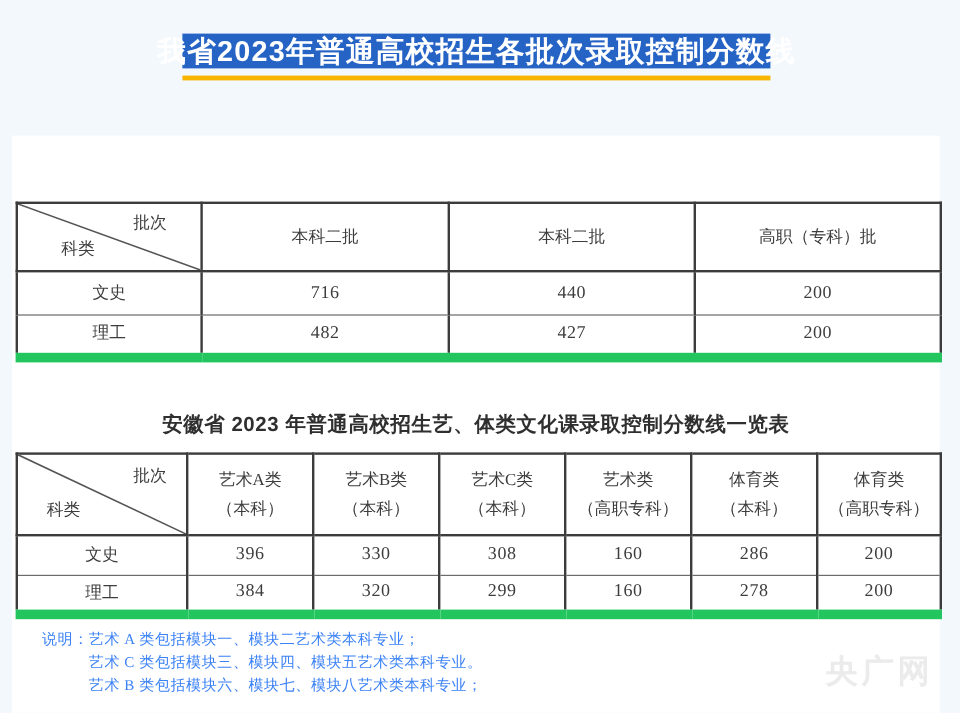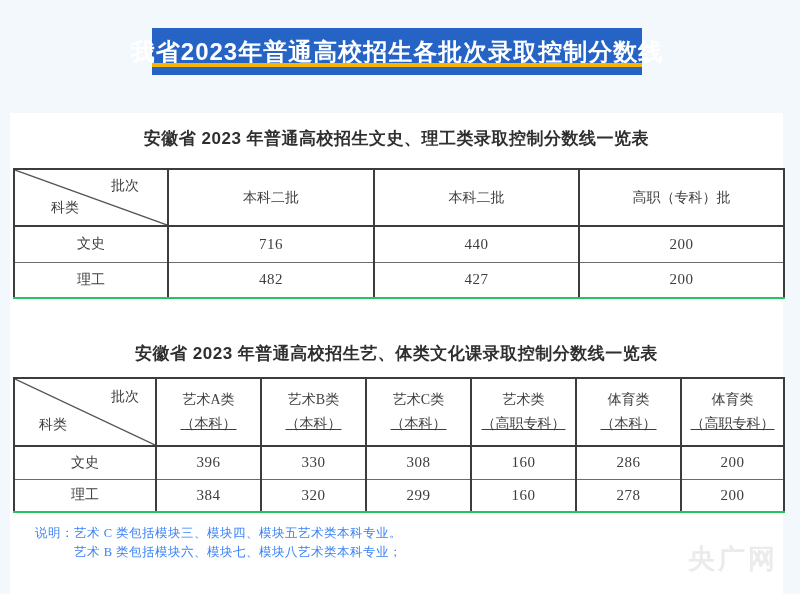--- a/index.html
+++ b/index.html
@@ -9,21 +9,21 @@
     background: #f3f8fd;
     font-family: "Liberation Serif", "DejaVu Serif", serif;
     color: #3a3a3a;
     overflow: hidden;
   }
 
   
   .banner {
     position: absolute;
     left: 152px; top: 28px;
-    width: 490px; height: 47px;
+    width: 490px; height: 29px;
     background: #2563c5;
     display: flex; align-items: center; justify-content: center;
   }
   .banner-title {
     color: #ffffff;
     font-family: "Liberation Sans", "DejaVu Sans", sans-serif;
     font-weight: bold;
     font-size: 24px;
     letter-spacing: 1px;
     white-space: nowrap;
@@ -73,39 +73,39 @@
     border-left: 2px solid #3c3c3c;
     border-right: 2px solid #3c3c3c;
     border-top: 1px solid #6b6b6b;
     border-bottom: 1px solid #6b6b6b;
     text-align: center;
     vertical-align: middle;
     font-weight: normal;
     padding: 0;
   }
   tr.hdr th { border-top: 2px solid #3c3c3c; border-bottom: 2.5px solid #3c3c3c; }
-  tr.last td { border-bottom: 2px solid #22c55e; }
+  tr.last td { border-bottom: 8px solid #22c55e; }
 
   table.t1 tr.hdr th { height: 57px; }
   table.t1 td { height: 36px; }
   table.t2 tr.hdr th { height: 68px; }
   table.t2 td { height: 33px; }
 
   .num { font-size: 15px; letter-spacing: 0.5px; }
 
   
   .corner { position: relative; }
   .corner svg { position: absolute; left: 0; top: 0; width: 100%; height: 100%; }
   .corner .lbl { position: absolute; font-size: 14px; color: #3d3d3d; white-space: nowrap; }
   table.t1 .corner .pici  { top: 7px;  right: 28px; }
   table.t1 .corner .kelei { bottom: 8px; left: 36px; }
   table.t2 .corner .pici  { top: 9px;  right: 16px; }
   table.t2 .corner .kelei { bottom: 11px; left: 24px; }
 
-  .colhead-sub { display: block; margin-top: 6px; text-decoration: underline; }
+  .colhead-sub { display: block; margin-top: 6px; }
   .colhead-main { display: block; }
 
   
   .notes {
     position: absolute;
     left: 25px; top: 411px;
     display: flex;
     font-size: 12.5px;
     color: #3b82f6;
     line-height: 19px;
@@ -129,21 +129,20 @@
 </head>
 <body>
 
 <div class="banner">
   <span class="banner-title">我省2023年普通高校招生各批次录取控制分数线</span>
 </div>
 <div class="banner-underline"></div>
 
 <div class="card">
 
-  <div class="tbl-title t1">安徽省 2023 年普通高校招生文史、理工类录取控制分数线一览表</div>
 
   <table class="t1">
     <colgroup>
       <col style="width:154px">
         <col style="width:206px">
         <col style="width:205px">
         <col style="width:205px">
     </colgroup>
     <tbody>
         <tr class="hdr">
@@ -236,20 +235,21 @@
       <td class="num">160</td>
       <td class="num">278</td>
       <td class="num">200</td>
     </tr>
   </tbody>
     </table>
 
   <div class="notes">
     <span class="notes-label">说明：</span>
     <span class="notes-lines">
+      <span>艺术 A 类包括模块一、模块二艺术类本科专业；</span>
       <span>艺术 C 类包括模块三、模块四、模块五艺术类本科专业。</span>
       <span>艺术 B 类包括模块六、模块七、模块八艺术类本科专业；</span>
     </span>
   </div>
 
   <div class="watermark">央广网</div>
 
 </div>
 
 </body></html>

